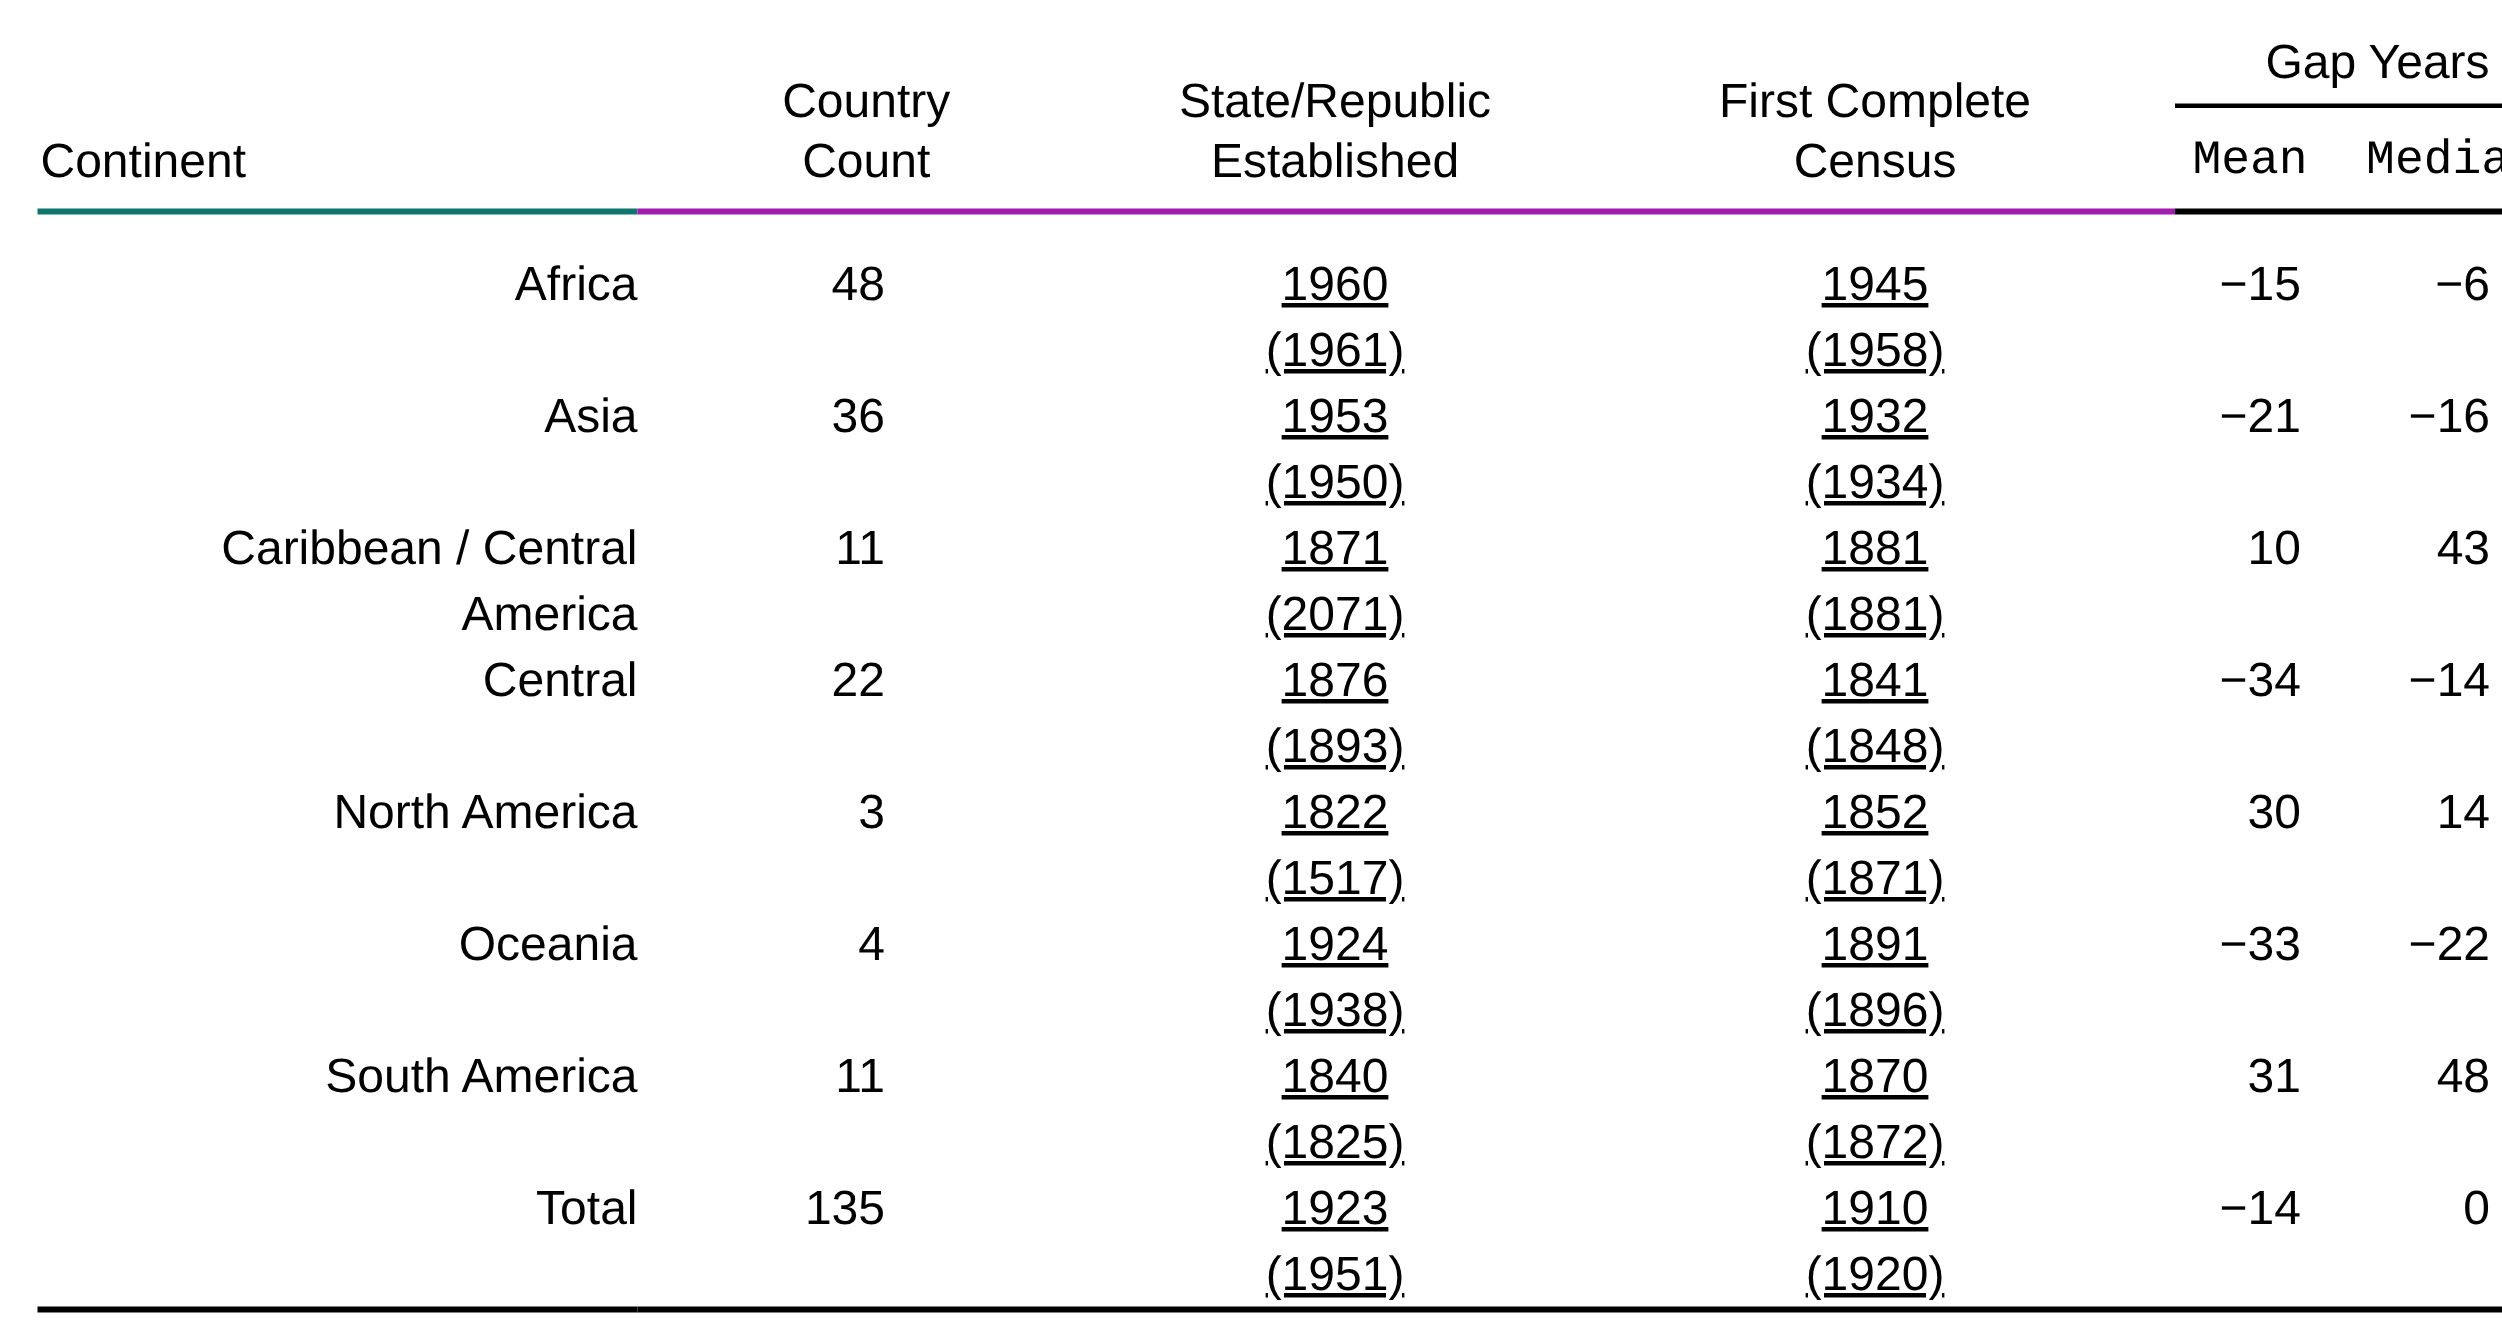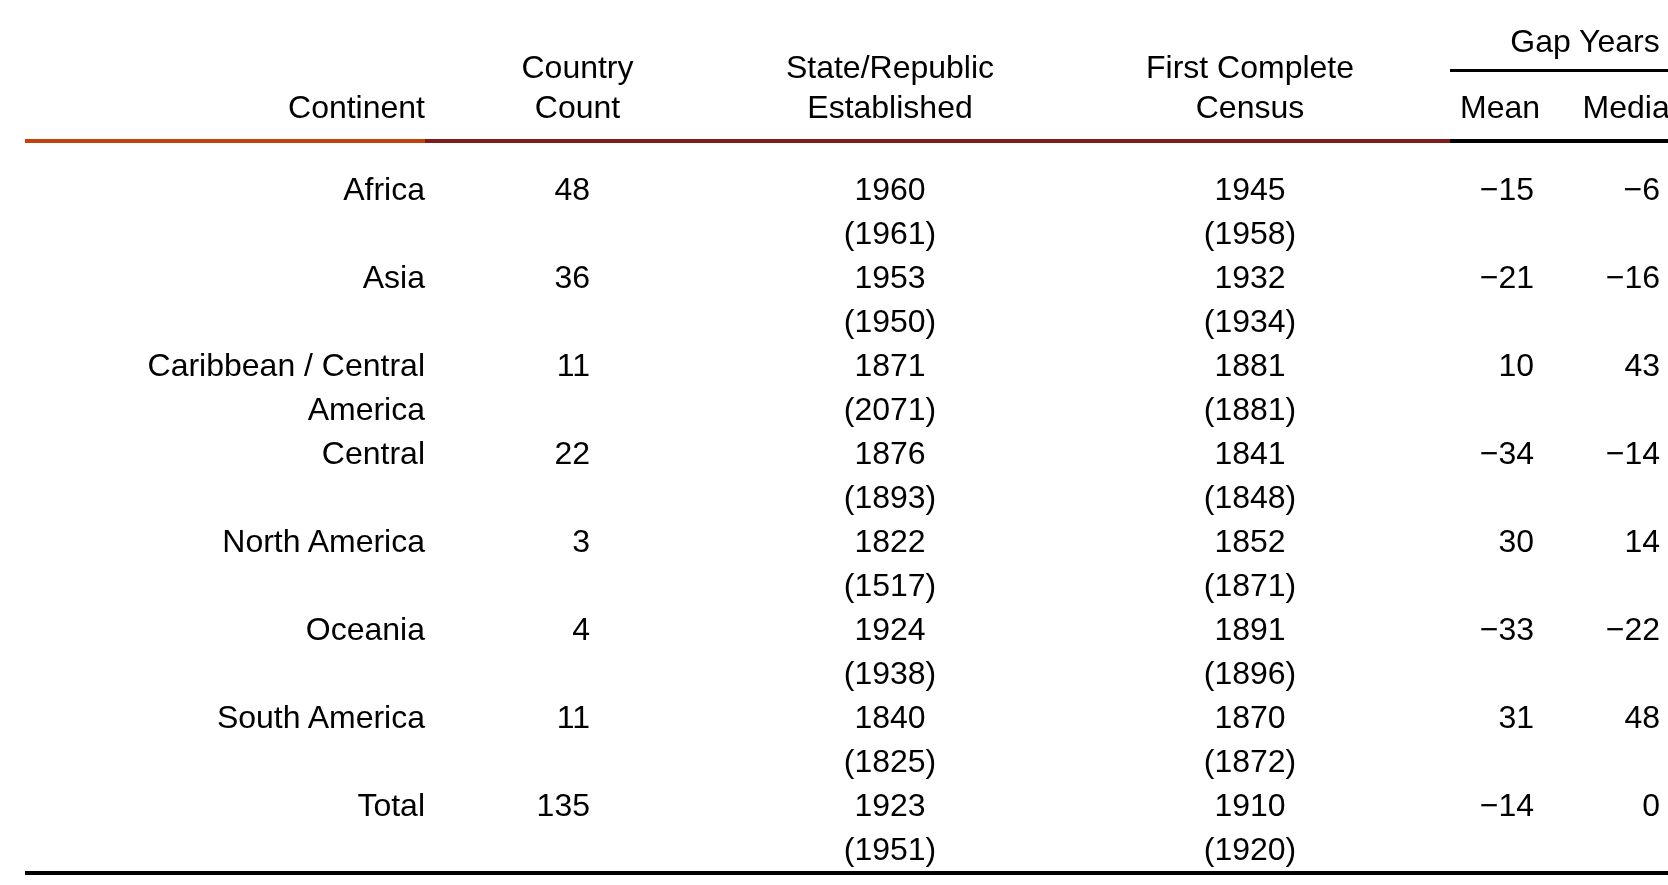--- a/index.html
+++ b/index.html
@@ -31,56 +31,57 @@
     padding: 0;
     font-weight: 400;
   }
   thead th {
     vertical-align: bottom;
     line-height: 40px;
   }
   tr.spanner-row { height: 70px; }
   tr.subhead-row { height: 71px; }
   th.h-continent {
-    text-align: right;
+    text-align: left;
     padding: 0 0 12px 2px;
-    border-bottom: 4px solid #c2410c;
+    border-bottom: 4px solid #0f766e;
   }
   th.h-count, th.h-established, th.h-census {
     text-align: center;
     padding-bottom: 12px;
-    border-bottom: 4px solid #7f1d1d;
+    border-bottom: 4px solid #a21caf;
   }
   th.h-gap {
     text-align: center;
     padding-bottom: 8px;
     border-bottom: 3px solid #000000;
   }
   th.h-mean, th.h-median {
     text-align: center;
     padding-bottom: 12px;
     border-bottom: 4px solid #000000;
+    font-family: Liberation Mono, monospace;
   }
   tbody::before {
     content: "";
     display: table-row;
     height: 26px;
   }
   tr.row { height: 88px; }
   tr.row td { vertical-align: top; }
   td.c-continent {
     text-align: right;
     padding-left: 62px;
     text-indent: -60px;
   }
   td.c-count {
     text-align: right;
     padding-right: 140px;
   }
-  td.c-established, td.c-census { text-align: center; }
+  td.c-established, td.c-census { text-align: center; text-decoration: underline; }
   td.c-mean {
     text-align: right;
     padding-right: 16px;
   }
   td.c-median {
     text-align: right;
     padding-right: 60px;
   }
 </style>
 </head>

